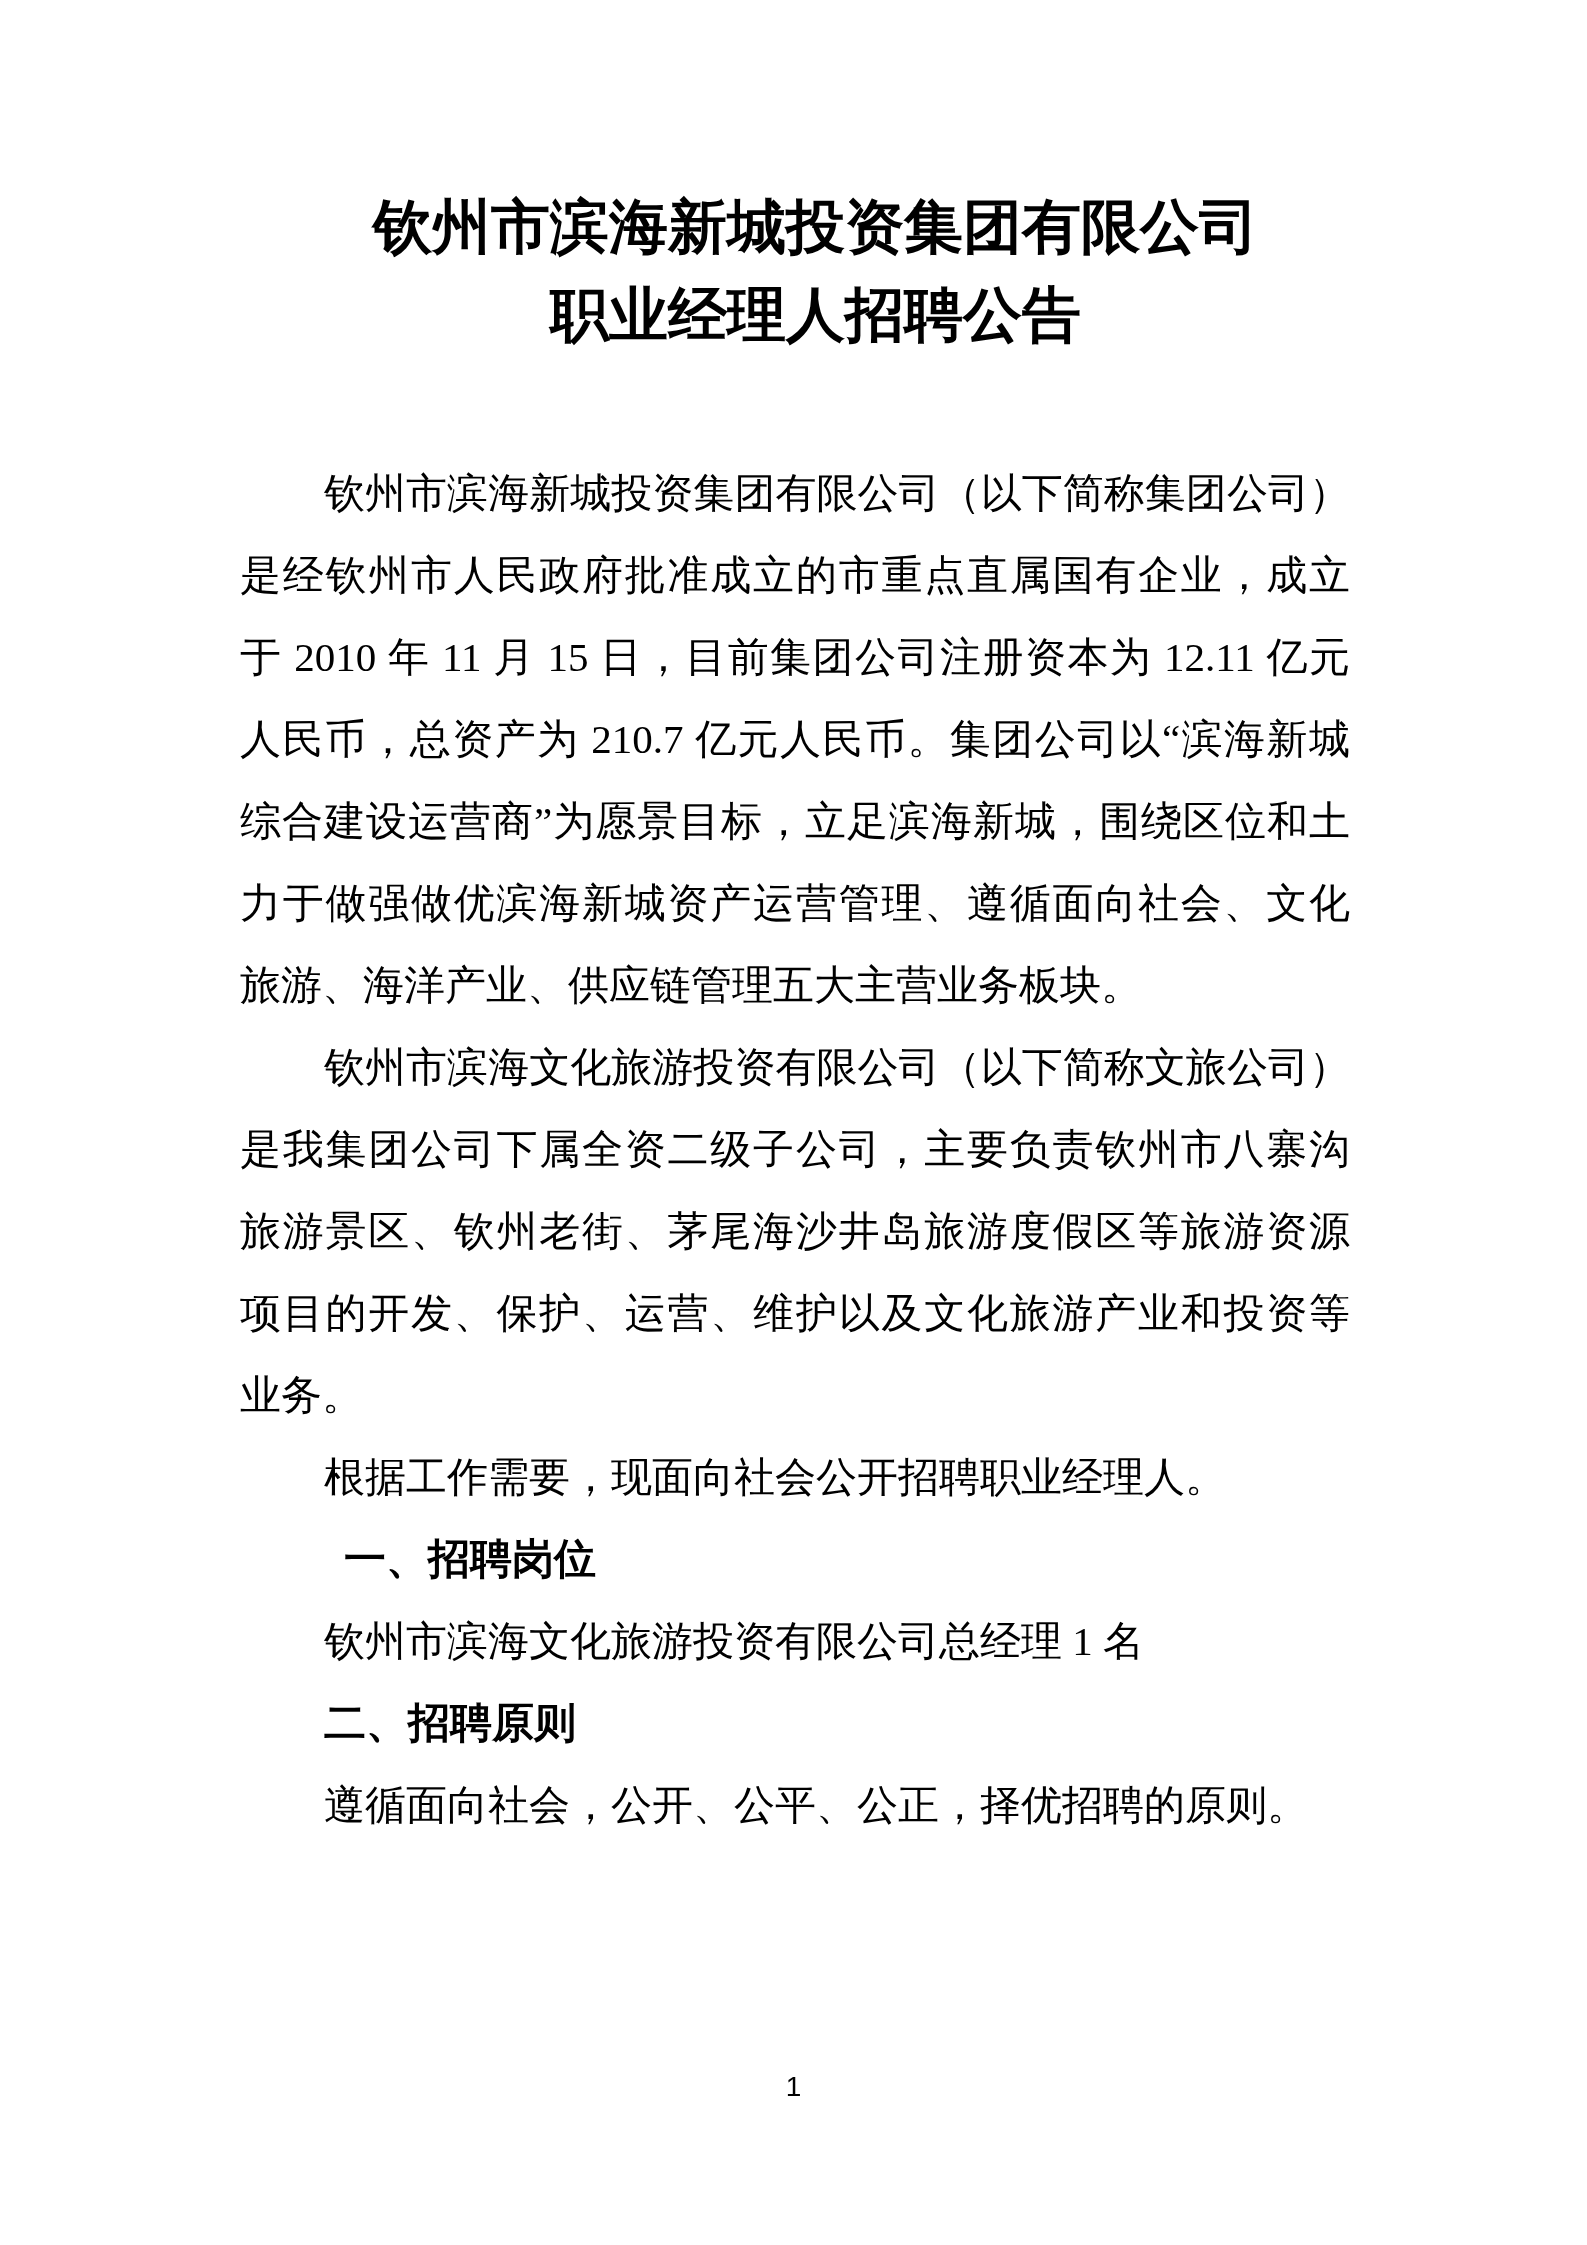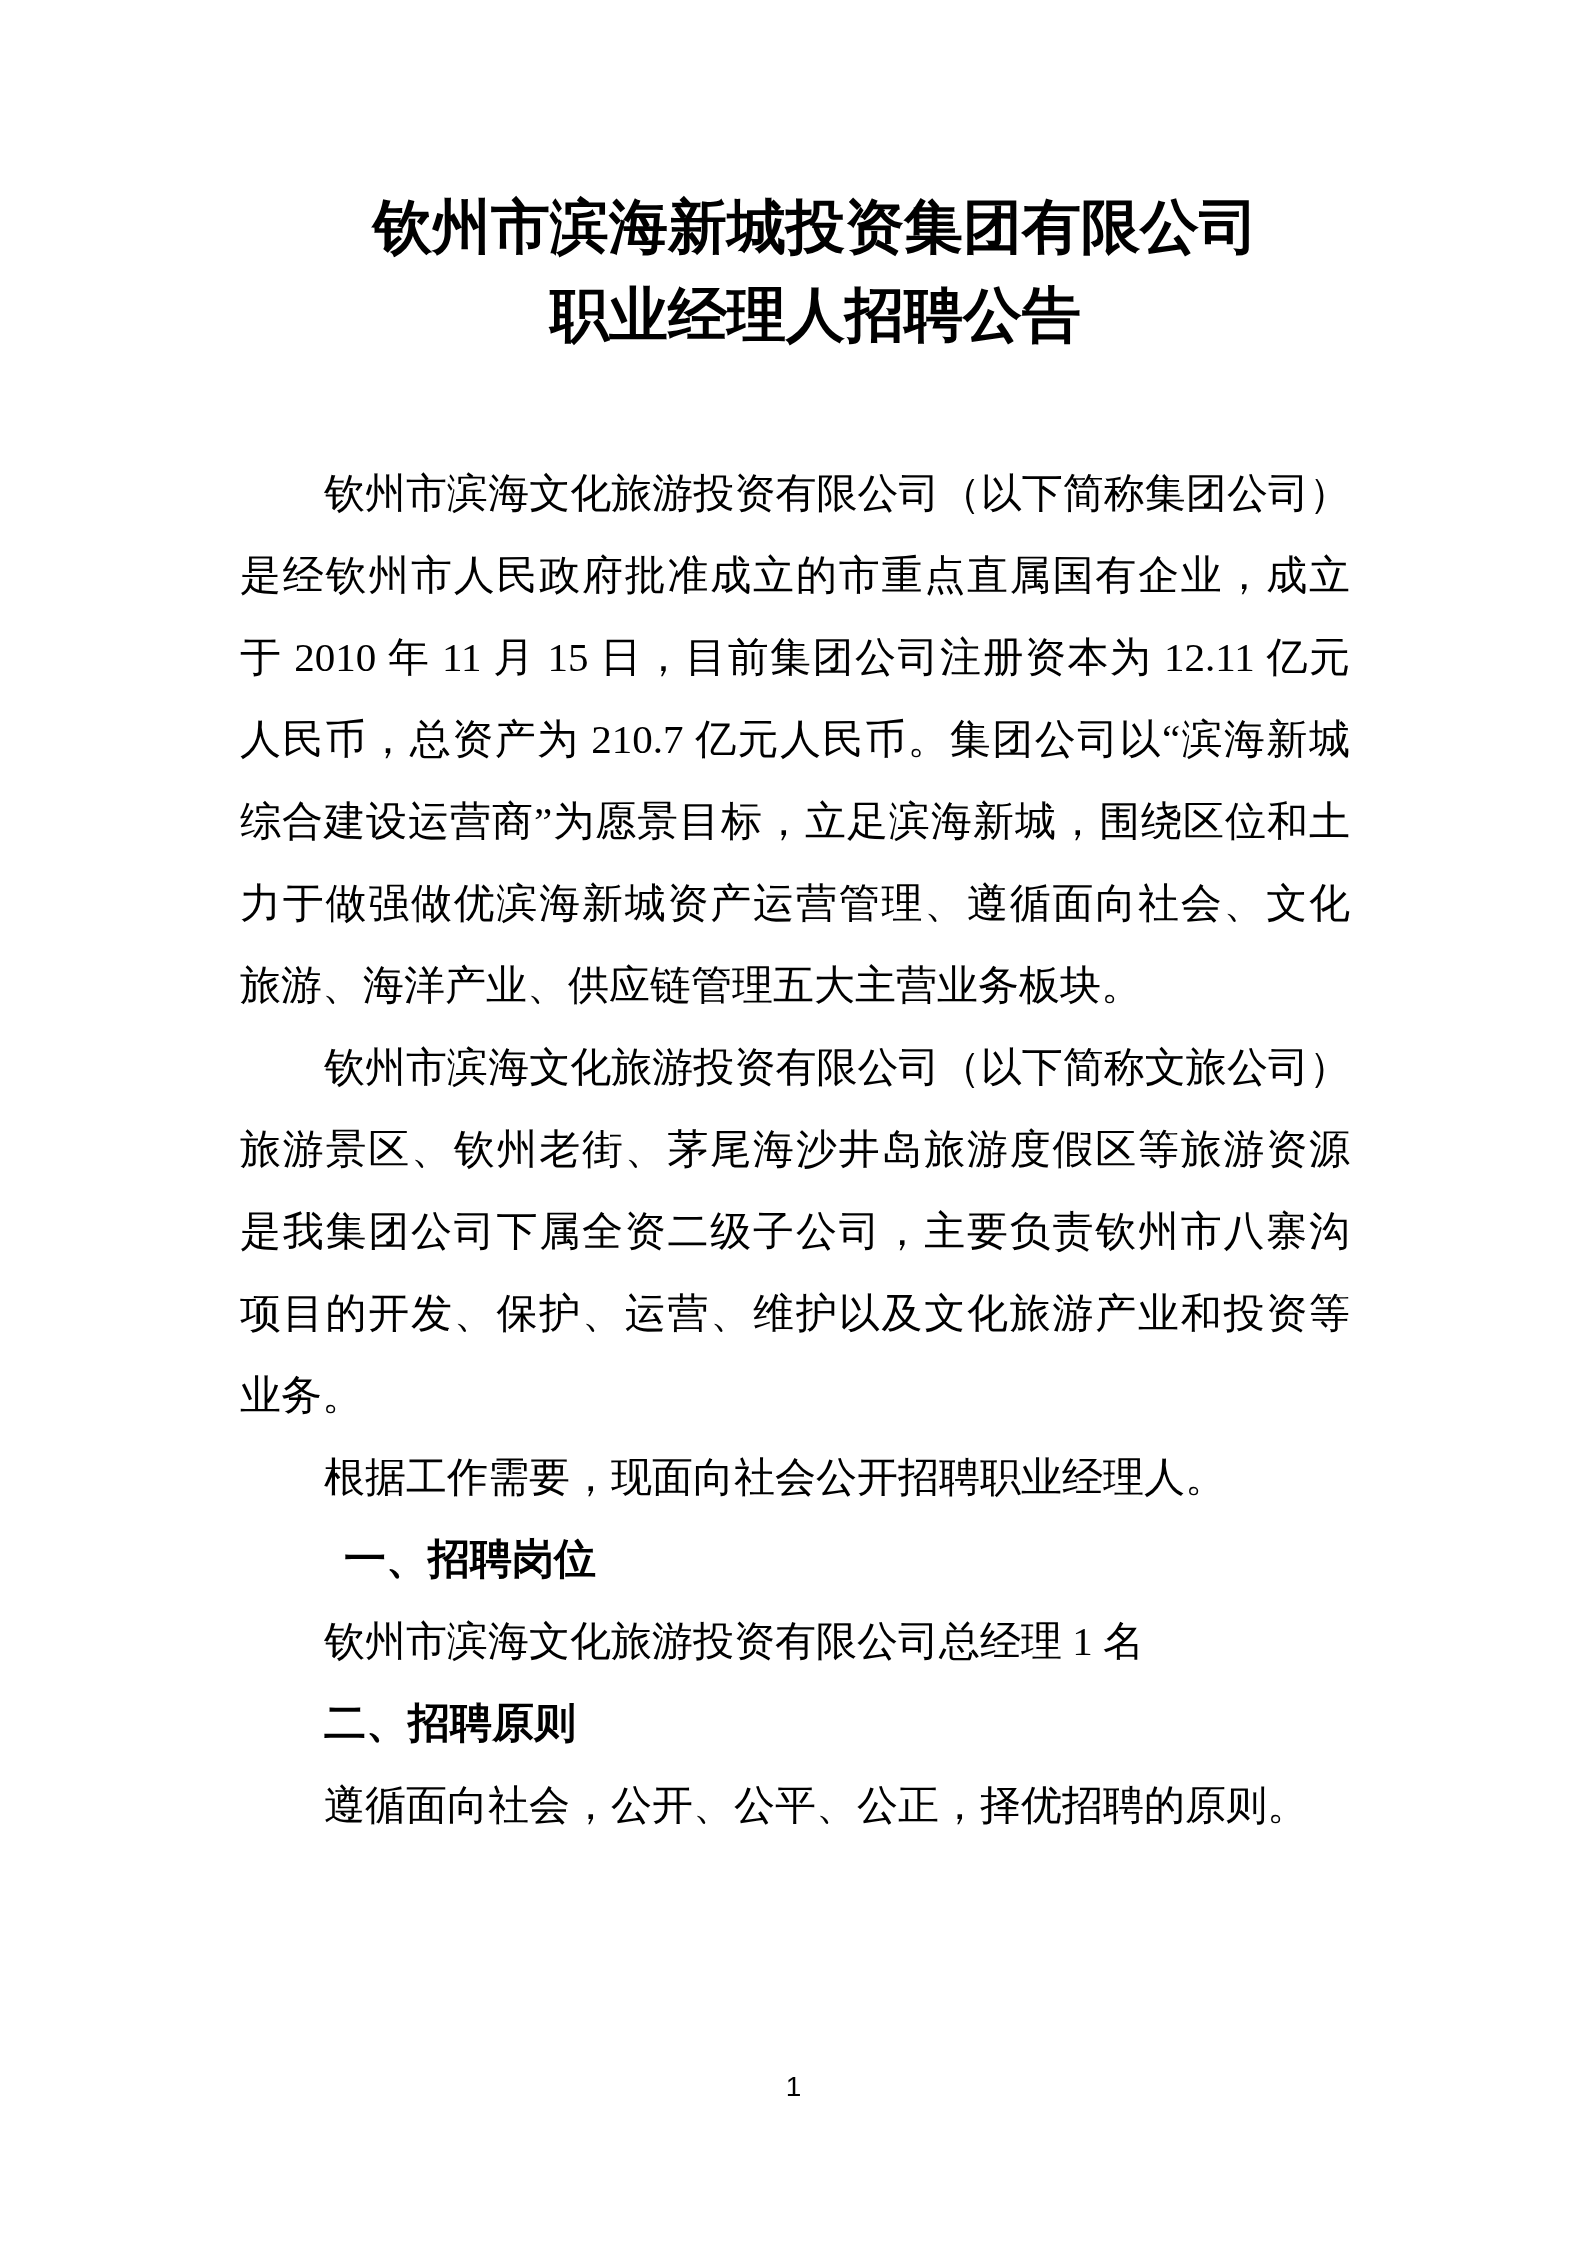--- a/index.html
+++ b/index.html
@@ -75,31 +75,31 @@
 
 <div class="page">
 
   <div class="doc-title">
     <div>钦州市滨海新城投资集团有限公司</div>
     <div>职业经理人招聘公告</div>
   </div>
 
   <div class="doc-body">
 
-    <div class="line jf ind">钦州市滨海文化旅游投资有限公司（以下简称集团公司）</div>
+    <div class="line jf ind">钦州市滨海新城投资集团有限公司（以下简称集团公司）</div>
     <div class="line jf">是经钦州市人民政府批准成立的市重点直属国有企业，成立</div>
     <div class="line jf">于 2010 年 11 月 15 日，目前集团公司注册资本为 12.11 亿元</div>
     <div class="line jf">人民币，总资产为 210.7 亿元人民币。集团公司以“滨海新城</div>
     <div class="line jf">综合建设运营商”为愿景目标，立足滨海新城，围绕区位和土</div>
     <div class="line jf">力于做强做优滨海新城资产运营管理、遵循面向社会、文化</div>
     <div class="line">旅游、海洋产业、供应链管理五大主营业务板块。</div>
 
     <div class="line jf ind">钦州市滨海文化旅游投资有限公司（以下简称文旅公司）</div>
+    <div class="line jf">是我集团公司下属全资二级子公司，主要负责钦州市八寨沟</div>
     <div class="line jf">旅游景区、钦州老街、茅尾海沙井岛旅游度假区等旅游资源</div>
-    <div class="line jf">是我集团公司下属全资二级子公司，主要负责钦州市八寨沟</div>
     <div class="line jf">项目的开发、保护、运营、维护以及文化旅游产业和投资等</div>
     <div class="line">业务。</div>
 
     <div class="line ind">根据工作需要，现面向社会公开招聘职业经理人。</div>
 
     <div class="line heading pad-wide">一、招聘岗位</div>
     <div class="line ind">钦州市滨海文化旅游投资有限公司总经理 1 名</div>
 
     <div class="line heading">二、招聘原则</div>
     <div class="line ind">遵循面向社会，公开、公平、公正，择优招聘的原则。</div>

